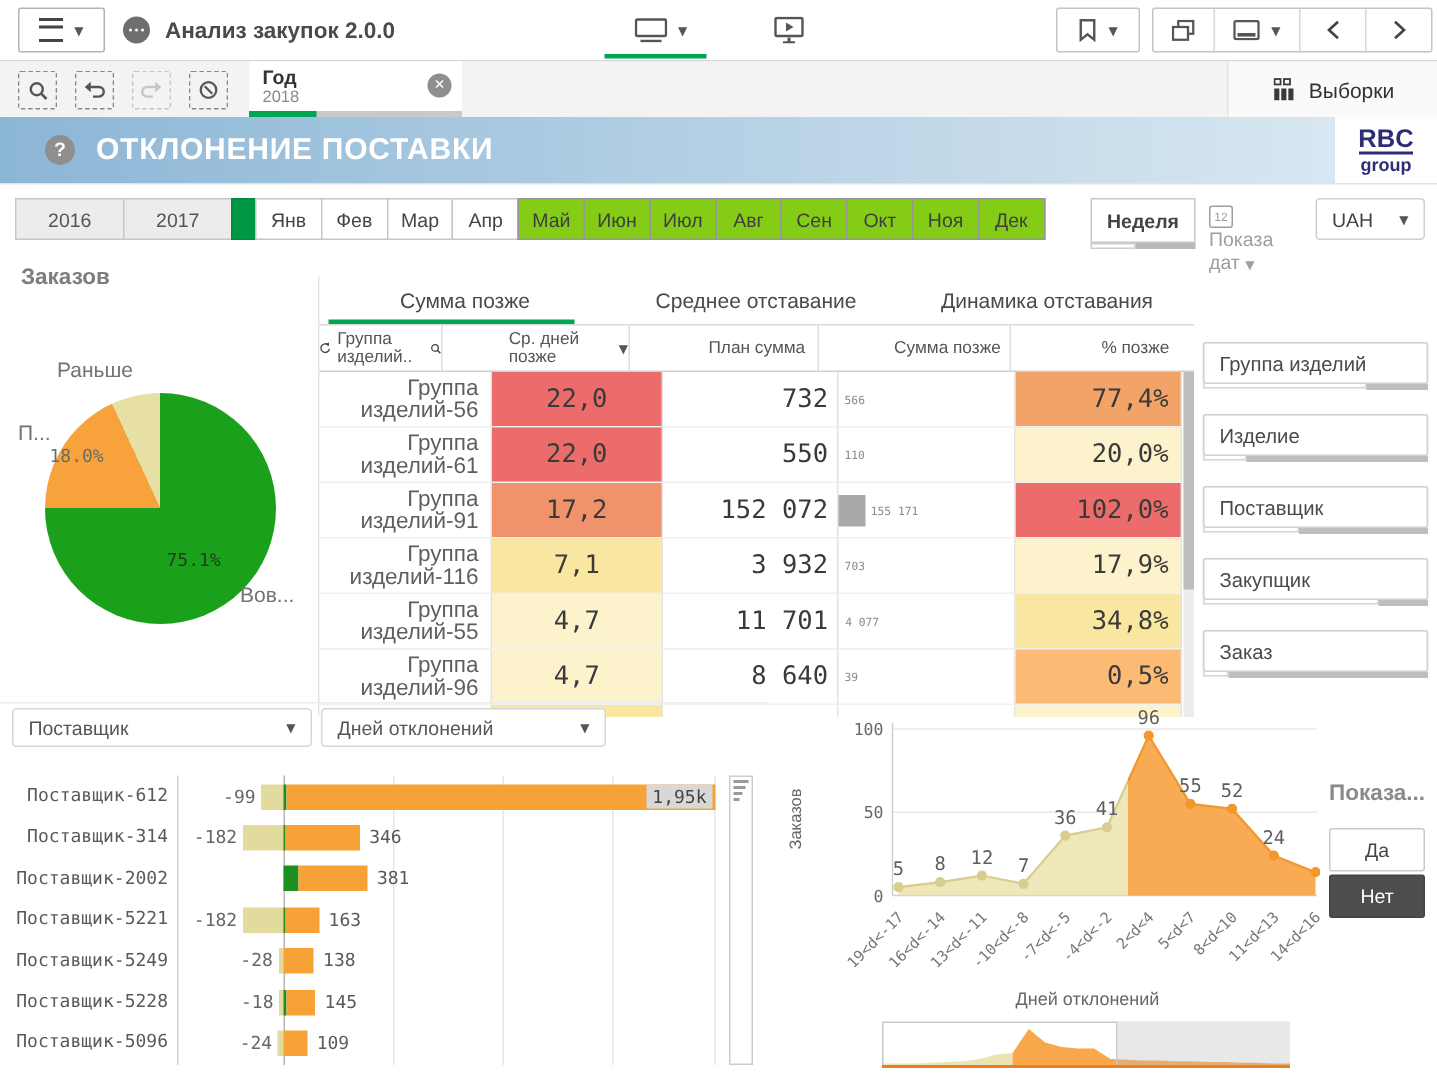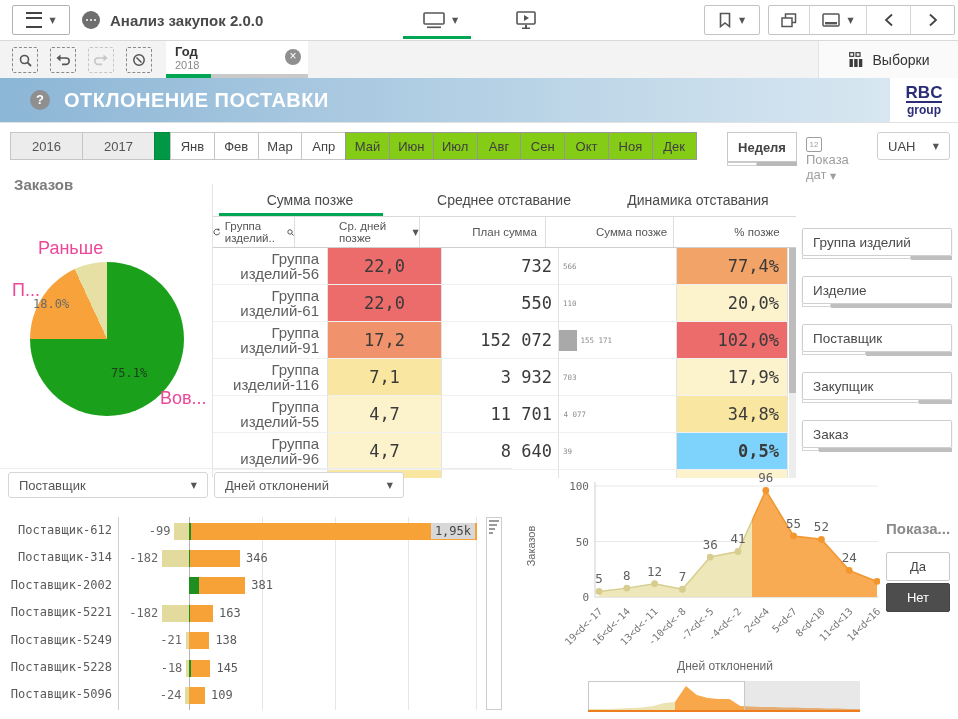--- a/index.html
+++ b/index.html
@@ -51,21 +51,21 @@
   #months{position:absolute;left:171px;top:132px;display:flex;}
   .week-box{position:absolute;left:727px;top:132px;width:68px;height:28px;background:#fff;border:1px solid #c8c8c8;font-size:13px;font-weight:700;color:#444;display:flex;align-items:center;justify-content:center;}
   .week-bar{position:absolute;left:727px;top:162px;width:70px;height:4px;background:#b9b9b9;}
   .week-bar i{display:block;height:2px;background:#fff;border:1px solid #cfcfcf;}
   .datepick{position:absolute;left:806px;top:133px;width:62px;font-size:13px;color:#9e9e9e;line-height:15px;}
   .cal-ico{display:inline-block;width:14px;height:13px;border:1.5px solid #9e9e9e;border-radius:2px;font-size:8px;text-align:center;line-height:13px;color:#9e9e9e;vertical-align:-2px;margin-right:4px;}
   .currency{position:absolute;left:877px;top:132px;width:73px;height:28px;background:#fff;border:1px solid #cfcfcf;border-radius:3px;display:flex;align-items:center;justify-content:space-between;padding:0 10px;box-sizing:border-box;font-size:13px;color:#444;}
   
   .pie-title{position:absolute;left:14px;top:176px;font-size:15px;font-weight:700;color:#7d7d7d;}
   #pie{position:absolute;left:30px;top:262px;width:154px;height:154px;border-radius:50%;}
-  .pie-lab{position:absolute;font-size:18px;color:#ec4899;}
+  .pie-lab{position:absolute;font-size:14px;color:#737373;}
   .pie-pct{position:absolute;font-size:12px;color:#4a4a4a;}
   
   .table-panel{position:absolute;left:212px;top:184px;width:583px;height:293px;border-left:1px solid #e5e5e5;background:#fff;}
   .tabs{display:flex;height:32px;border-bottom:1px solid #d9d9d9;}
   .tab{width:194px;position:relative;display:flex;align-items:center;justify-content:center;font-size:14px;color:#4a4a4a;}
   .tab .uline{position:absolute;left:6px;bottom:0;width:164px;height:3px;background:#00a653;display:none;}
   .tab.active .uline{display:block;}
   .thead{display:flex;height:30px;border-bottom:1px solid #cfcfcf;gap:44px;}
   .th{display:flex;align-items:center;justify-content:center;gap:4px;font-size:11.5px;color:#555;border-right:1px solid #dedede;box-sizing:border-box;height:30px;}
   .tbody{position:relative;height:230px;overflow:hidden;}
@@ -376,21 +376,21 @@
         <div class="trow">
           <div class="tc c1">
             <div>Группа</div>
             <div>изделий-96</div>
           </div>
           <div class="tc c2" style="background: rgb(252, 243, 205);">4,7</div>
           <div class="tc c3">8 640</div>
           <div class="tc c4">
             <span class="slab" style="left: 4.00441px;">39</span>
           </div>
-          <div class="tc c5" style="background: #7dd3fc; font-weight: bold;">0,5%</div>
+          <div class="tc c5" style="background: #fdba74;">0,5%</div>
         </div>
         <div class="trow">
           <div class="tc c1">
             <div>Группа</div>
             <div></div>
           </div>
           <div class="tc c2" style="background: rgb(249, 231, 161);">4,2</div>
           <div class="tc c3">4 708 304</div>
           <div class="tc c4"></div>
           <div class="tc c5" style="background: rgb(252, 243, 205);">21,2%</div>
@@ -475,21 +475,21 @@
       <span class="hlab" style="left: 127.104px; top: 32.9px;">346</span>
       <div class="hbar" style="left: 70px; top: 60.3px; width: 9.6005px; background: rgb(30, 142, 30);"></div>
       <div class="hbar" style="left: 79.6005px; top: 60.3px; width: 46.6732px; background: rgb(246, 162, 55);"></div>
       <span class="hlab" style="left: 132.274px; top: 60.3px;">381</span>
       <div class="hbar" style="left: 43.1186px; top: 87.7px; width: 26.8814px; background: rgb(226, 219, 157);"></div>
       <span class="hlab" style="right: 320.881px; top: 87.7px; color: rgb(102, 102, 102);">-182</span>
       <div class="hbar" style="left: 70px; top: 87.7px; width: 1.1816px; background: rgb(30, 142, 30);"></div>
       <div class="hbar" style="left: 71.1816px; top: 87.7px; width: 22.8935px; background: rgb(246, 162, 55);"></div>
       <span class="hlab" style="left: 100.075px; top: 87.7px;">163</span>
       <div class="hbar" style="left: 66.8983px; top: 115.1px; width: 3.1017px; background: rgb(226, 219, 157);"></div>
-      <span class="hlab" style="right: 297.102px; top: 115.1px; color: rgb(102, 102, 102);">-21</span>
+      <span class="hlab" style="right: 297.102px; top: 115.1px; color: rgb(102, 102, 102);">-28</span>
       <div class="hbar" style="left: 70px; top: 115.1px; width: 20.3826px; background: rgb(246, 162, 55);"></div>
       <span class="hlab" style="left: 96.3826px; top: 115.1px;">138</span>
       <div class="hbar" style="left: 67.3414px; top: 142.5px; width: 2.6586px; background: rgb(226, 219, 157);"></div>
       <span class="hlab" style="right: 296.659px; top: 142.5px; color: rgb(102, 102, 102);">-18</span>
       <div class="hbar" style="left: 70px; top: 142.5px; width: 1.7724px; background: rgb(30, 142, 30);"></div>
       <div class="hbar" style="left: 71.7724px; top: 142.5px; width: 19.6441px; background: rgb(246, 162, 55);"></div>
       <span class="hlab" style="left: 97.4165px; top: 142.5px;">145</span>
       <div class="hbar" style="left: 66.4552px; top: 169.9px; width: 3.5448px; background: rgb(226, 219, 157);"></div>
       <span class="hlab" style="right: 297.545px; top: 169.9px; color: rgb(102, 102, 102);">-24</span>
       <div class="hbar" style="left: 70px; top: 169.9px; width: 16.0993px; background: rgb(246, 162, 55);"></div>

